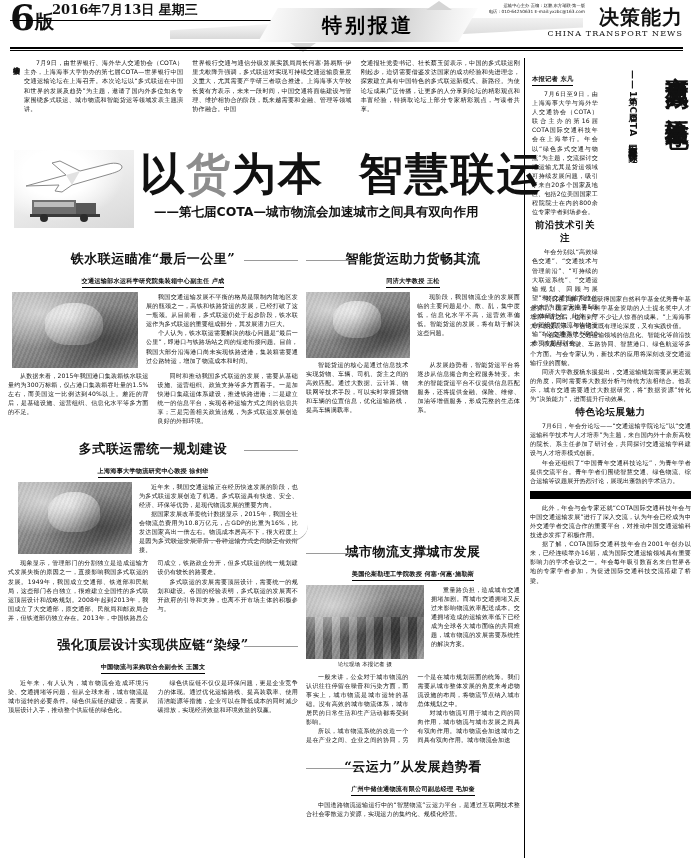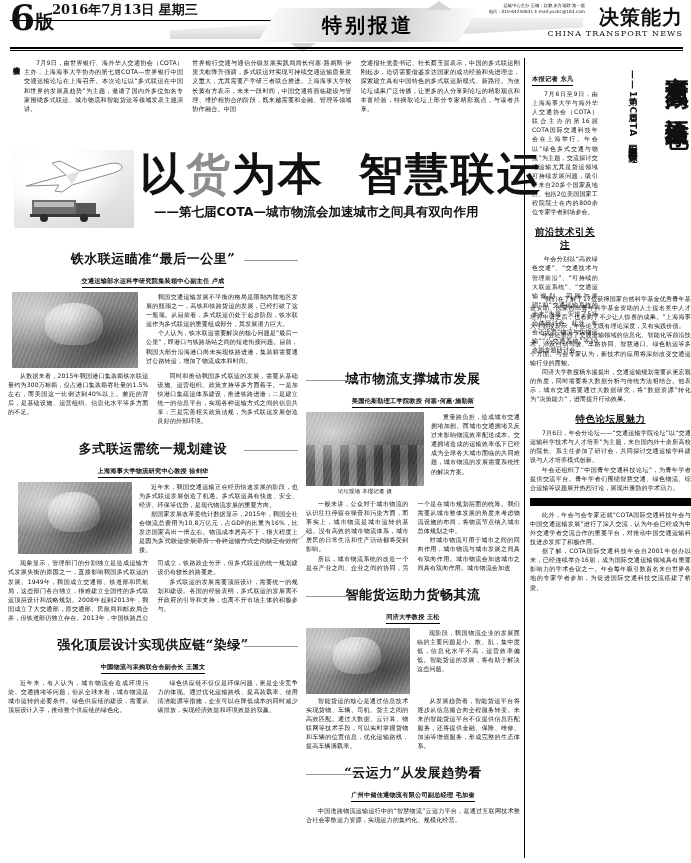--- a/index.html
+++ b/index.html
@@ -107,21 +107,21 @@
   
   .r-head{position:relative;height:236px;}
   .r-vtitle{position:absolute;right:0px;top:2px;writing-mode:vertical-rl;text-orientation:upright;
     font-family:"DejaVu Serif","Liberation Serif",serif;font-size:24px;font-weight:700;line-height:28px;letter-spacing:2px;height:228px;}
   .r-vsub{position:absolute;right:52px;top:14px;writing-mode:vertical-rl;
     font-size:9px;font-weight:700;line-height:12px;letter-spacing:1px;height:200px;}
   .r-kicker{position:absolute;left:2px;top:10px;width:66px;}
   .r-kicker .src{font-size:6.3px;font-weight:700;border-bottom:1px solid #000;display:inline-block;padding-bottom:1px;letter-spacing:.2px;}
   .r-body{font-size:6.05px;line-height:9.1px;text-align:justify;letter-spacing:.15px;width:66px;}
   .r-body p{margin:0;text-indent:12px;}
-  .r-sub{font-size:9.5px;font-weight:700;text-align:center;margin:10px 0 2px;letter-spacing:.5px;font-family:"DejaVu Serif","Liberation Serif",serif;text-decoration:underline;}
+  .r-sub{font-size:9.5px;font-weight:700;text-align:center;margin:3px 0 2px;letter-spacing:.5px;font-family:"DejaVu Serif","Liberation Serif",serif;}
   .r-full{font-size:6.05px;line-height:9.1px;text-align:justify;letter-spacing:.15px;}
   .r-full p{margin:0;text-indent:12px;}
   .blackbar{width:100%;height:8px;background:#000;margin:6px 0 4px;}
 </style>
 </head>
 <body>
 
 <div class="page">
 
   <div class="masthead">
@@ -246,55 +246,55 @@
             </div>
             <div class="twocol">
               <p>近年来，有人认为，城市物流会造成环境污染、交通拥堵等问题，但从全球来看，城市物流是城市运转的必要条件。绿色供应链的建设，需要从顶层设计入手，推动整个供应链的绿色化。</p>
               <p>绿色供应链不仅仅是环保问题，更是企业竞争力的体现。通过优化运输路线、提高装载率、使用清洁能源等措施，企业可以在降低成本的同时减少碳排放，实现经济效益和环境效益的双赢。</p>
             </div>
           </div>
         </div>
 
         <div class="colB">
 
+          <div class="sec">
+            <div class="sec-head">
+              <div class="deco-line deco-left"></div>
+              <div class="sec-title">智能货运助力货畅其流</div><br>
+              <div class="sec-byline">同济大学教授 王松</div>
+            </div>
+            <div style="position:relative;margin-top:4px;">
+              <div class="ph portrait" style="width:104px;height:66px;float:left;margin:0 7px 2px 0;"></div>
+              <div class="onecol">
+                <p>现阶段，我国物流企业的发展面临的主要问题是小、散、乱，集中度低，信息化水平不高，运营效率偏低。智能货运的发展，将有助于解决这些问题。</p>
+              </div>
+            </div>
+            <div class="twocol" style="clear:both;">
+              <p>智能货运的核心是通过信息技术实现货物、车辆、司机、货主之间的高效匹配。通过大数据、云计算、物联网等技术手段，可以实时掌握货物和车辆的位置信息，优化运输路线，提高车辆满载率。</p>
+              <p>从发展趋势看，智能货运平台将逐步从信息撮合向全程服务转变。未来的智能货运平台不仅提供信息匹配服务，还将提供金融、保险、维修、加油等增值服务，形成完整的生态体系。</p>
+            </div>
+          </div>
+
           <div class="sec" style="margin-top:120px;">
             <div class="sec-head">
               <div class="deco-line deco-left"></div>
               <div class="sec-title">城市物流支撑城市发展</div><br>
               <div class="sec-byline">美国伦斯勒理工学院教授 何塞·何惠·施勒斯</div>
             </div>
             <div style="position:relative;margin-top:4px;">
               <div class="ph crowd" style="width:118px;height:74px;float:left;margin:0 7px 2px 0;"></div>
               <div class="onecol">
                 <p>重量路负担，造成城市交通拥堵加剧。而城市交通拥堵又反过来影响物流效率配送成本。交通拥堵造成的运输效率低下已经成为全球各大城市面临的共同难题，城市物流的发展需要系统性的解决方案。</p>
               </div>
               <div style="clear:both;font-size:5.4px;text-align:center;width:118px;letter-spacing:.2px;">论坛现场 本报记者 摄</div>
             </div>
             <div class="twocol" style="clear:both;">
               <p>一般来讲，公众对于城市物流的认识往往停留在噪音和污染方面，而事实上，城市物流是城市运转的基础。没有高效的城市物流体系，城市居民的日常生活和生产活动都将受到影响。</p>
               <p>所以，城市物流系统的改造一个是在产业之间、企业之间的协同，另一个是在城市规划层面的统筹。我们需要从城市整体发展的角度来考虑物流设施的布局，将物流节点纳入城市总体规划之中。</p>
               <p>对城市物流可用于城市之间的同向作用，城市物流与城市发展之间具有双向作用。城市物流会加速城市之间具有双向作用。城市物流会加速</p>
-            </div>
-          </div>
-
-          <div class="sec">
-            <div class="sec-head">
-              <div class="deco-line deco-left"></div>
-              <div class="sec-title">智能货运助力货畅其流</div><br>
-              <div class="sec-byline">同济大学教授 王松</div>
-            </div>
-            <div style="position:relative;margin-top:4px;">
-              <div class="ph portrait" style="width:104px;height:66px;float:left;margin:0 7px 2px 0;"></div>
-              <div class="onecol">
-                <p>现阶段，我国物流企业的发展面临的主要问题是小、散、乱，集中度低，信息化水平不高，运营效率偏低。智能货运的发展，将有助于解决这些问题。</p>
-              </div>
-            </div>
-            <div class="twocol" style="clear:both;">
-              <p>智能货运的核心是通过信息技术实现货物、车辆、司机、货主之间的高效匹配。通过大数据、云计算、物联网等技术手段，可以实时掌握货物和车辆的位置信息，优化运输路线，提高车辆满载率。</p>
-              <p>从发展趋势看，智能货运平台将逐步从信息撮合向全程服务转变。未来的智能货运平台不仅提供信息匹配服务，还将提供金融、保险、维修、加油等增值服务，形成完整的生态体系。</p>
             </div>
           </div>
 
           <div class="sec">
             <div class="sec-head">
               <div class="deco-line deco-left"></div>
               <div class="sec-title">“云运力”从发展趋势看</div><br>
               <div class="sec-byline">广州中储佳通物流有限公司副总经理 毛加奎</div>
             </div>
             <div class="onecol">

